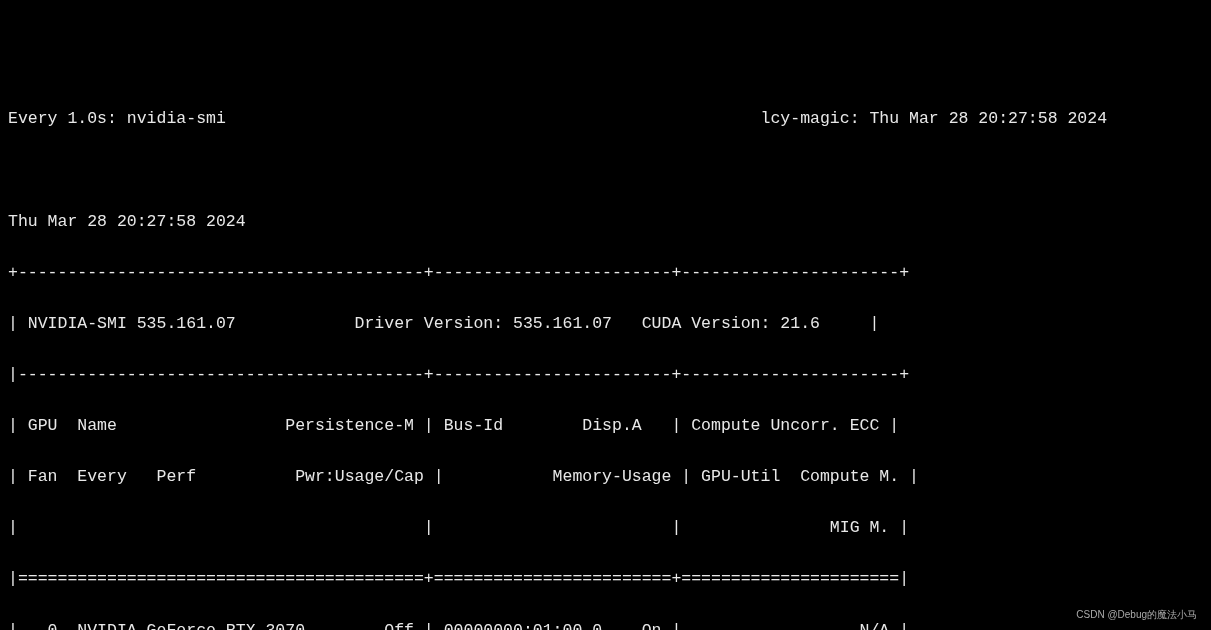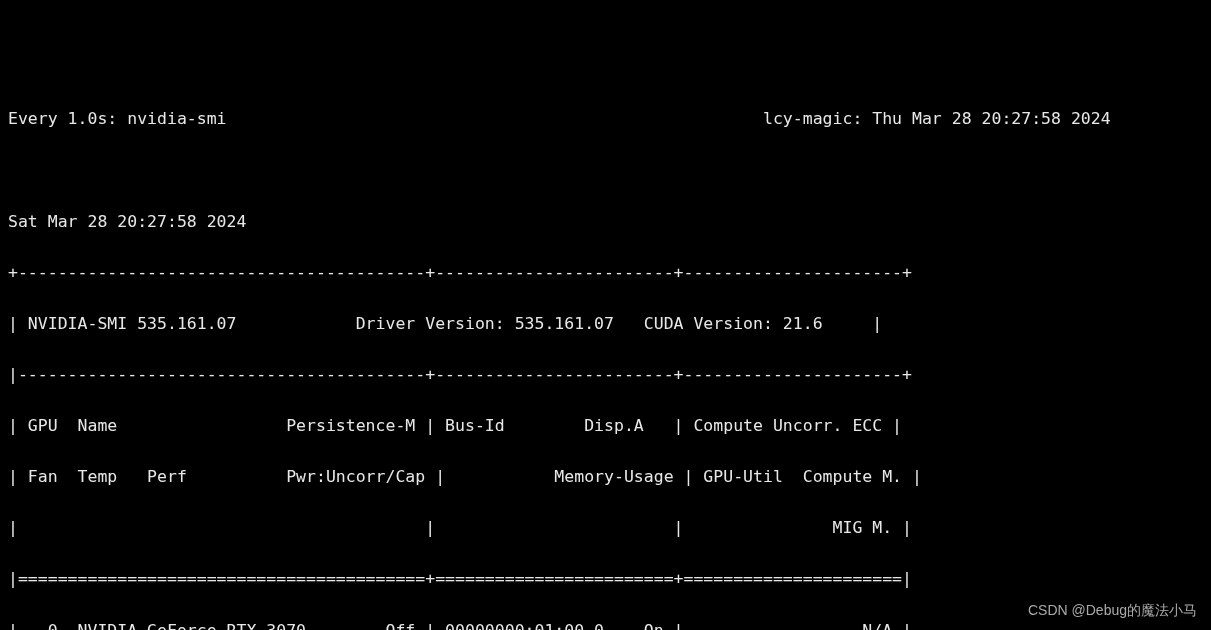--- a/index.html
+++ b/index.html
@@ -15,38 +15,38 @@
       position: relative;
       padding: 4px 8px;
       white-space: pre;
     }
     .watermark {
       position: absolute;
       right: 14px;
       bottom: 8px;
       color: #aaa;
       font-family: "Microsoft YaHei", Arial, sans-serif;
-      font-size: 14px;
+      font-size: 10px;
       white-space: nowrap;
     }
-    .line { display: block; }
+    .line { display: block; font-family: Liberation Mono, monospace; }
   </style>
 </head>
 <body>
 
 
 
 <span class="line">Every 1.0s: nvidia-smi                                                      lcy-magic: Thu Mar 28 20:27:58 2024</span>
 <span class="line"> </span>
-<span class="line">Sat Mar 28 20:27:58 2024</span>
+<span class="line">Thu Mar 28 20:27:58 2024</span>
 <span class="line">+-----------------------------------------+------------------------+----------------------+</span>
 <span class="line">| NVIDIA-SMI 535.161.07            Driver Version: 535.161.07   CUDA Version: 21.6     |</span>
 <span class="line">|-----------------------------------------+------------------------+----------------------+</span>
 <span class="line">| GPU  Name                 Persistence-M | Bus-Id        Disp.A   | Compute Uncorr. ECC |</span>
-<span class="line">| Fan  Temp   Perf          Pwr:Uncorr/Cap |           Memory-Usage | GPU-Util  Compute M. |</span>
+<span class="line">| Fan  Every   Perf          Pwr:Usage/Cap |           Memory-Usage | GPU-Util  Compute M. |</span>
 <span class="line">|                                         |                        |               MIG M. |</span>
 <span class="line">|=========================================+========================+======================|</span>
 <span class="line">|   0  NVIDIA GeForce RTX 3070 ...    Off | 00000000:01:00.0    On |                  N/A |</span>
 
 
 
 
 
 
 

